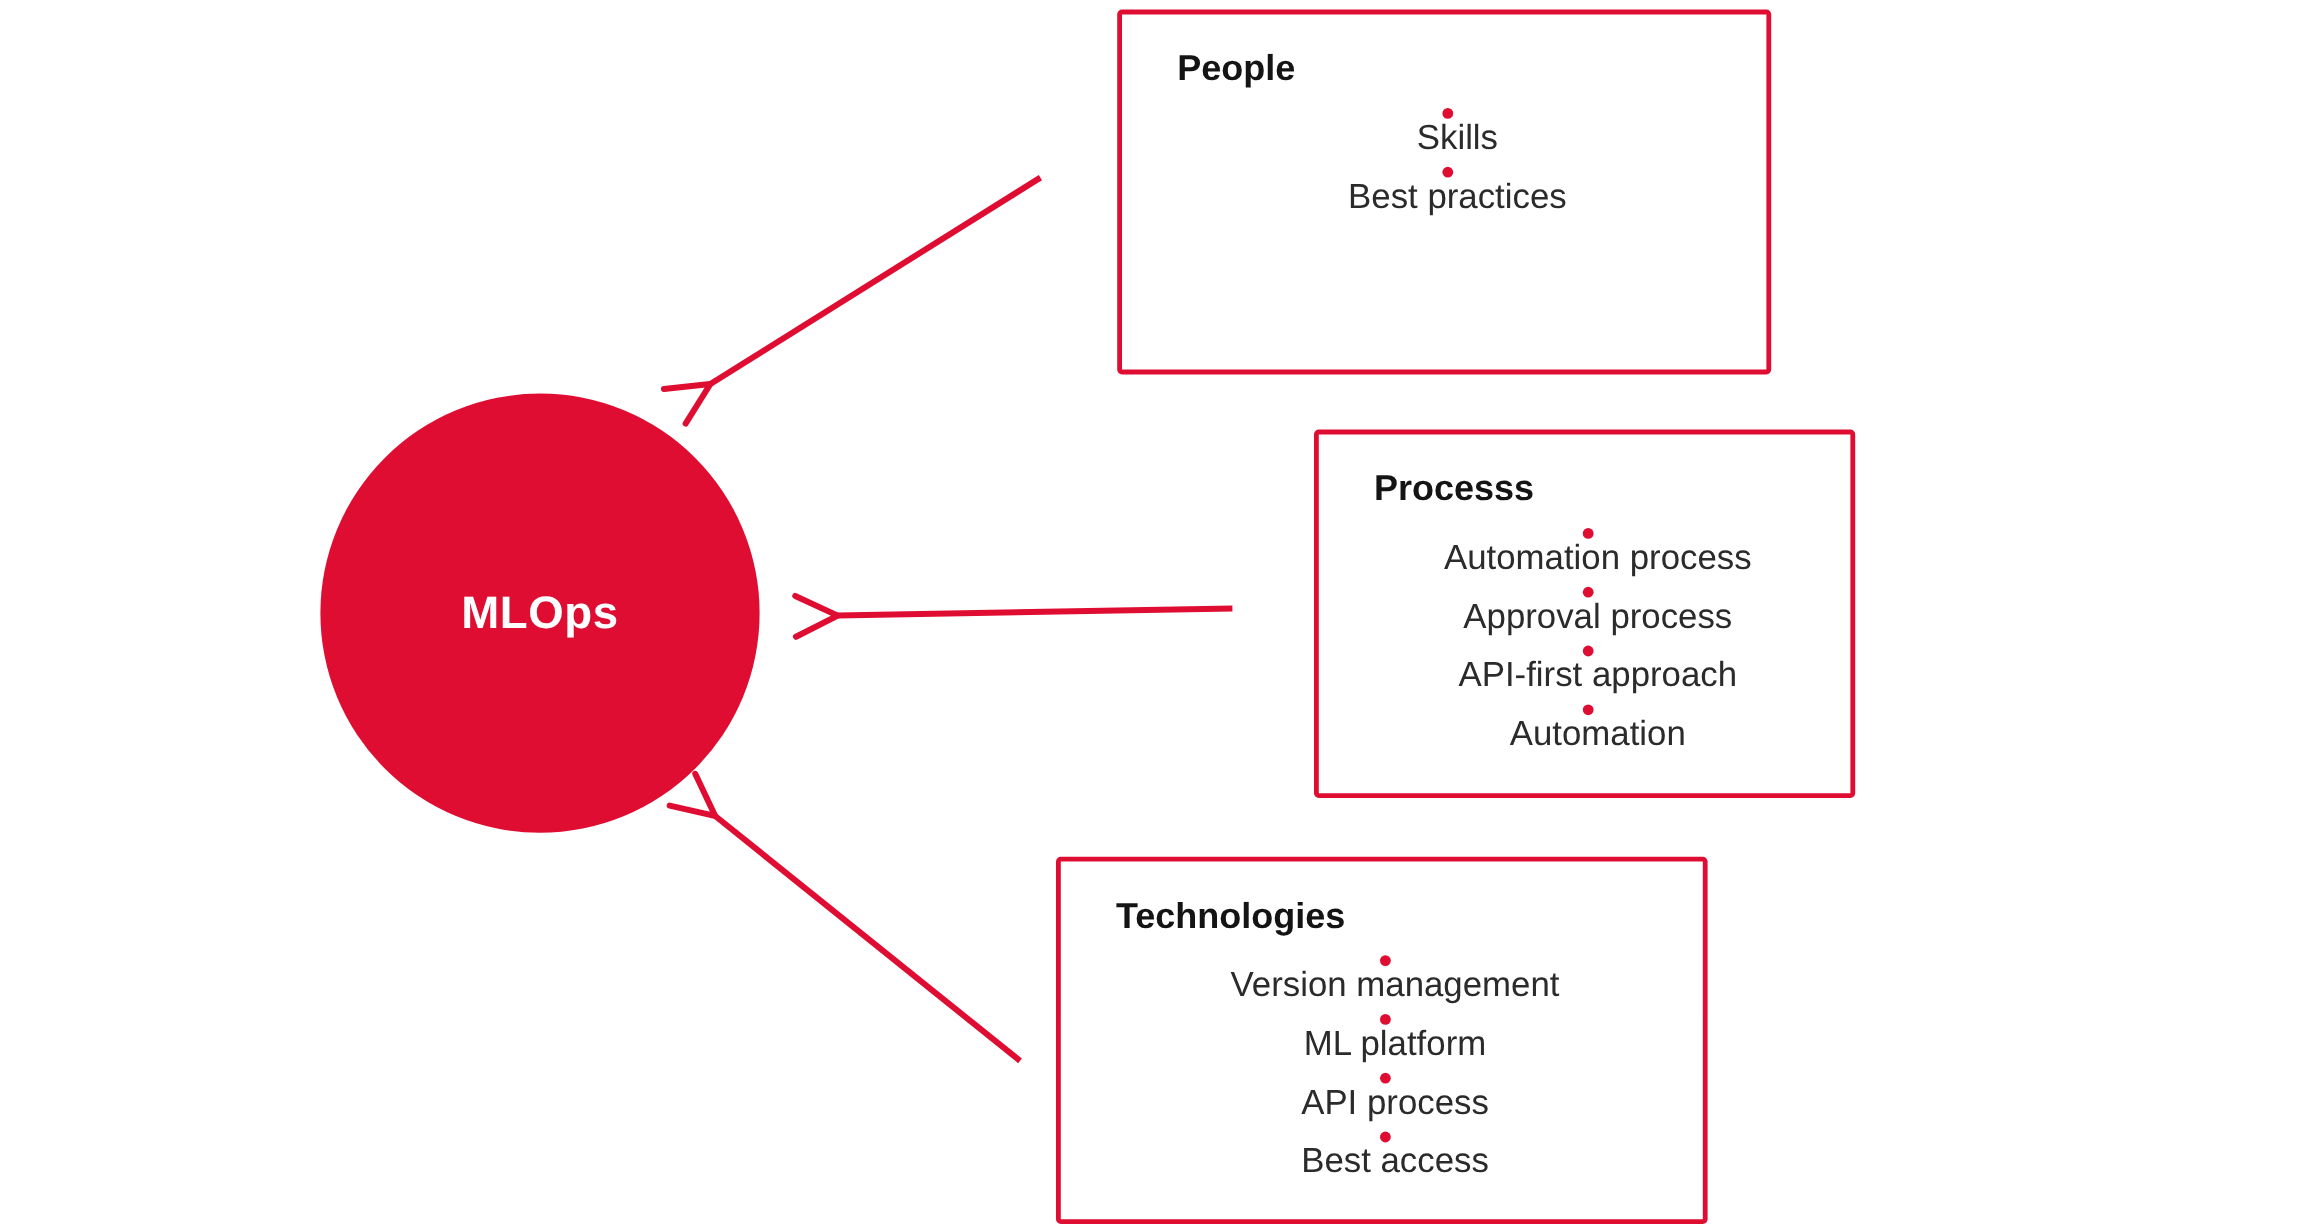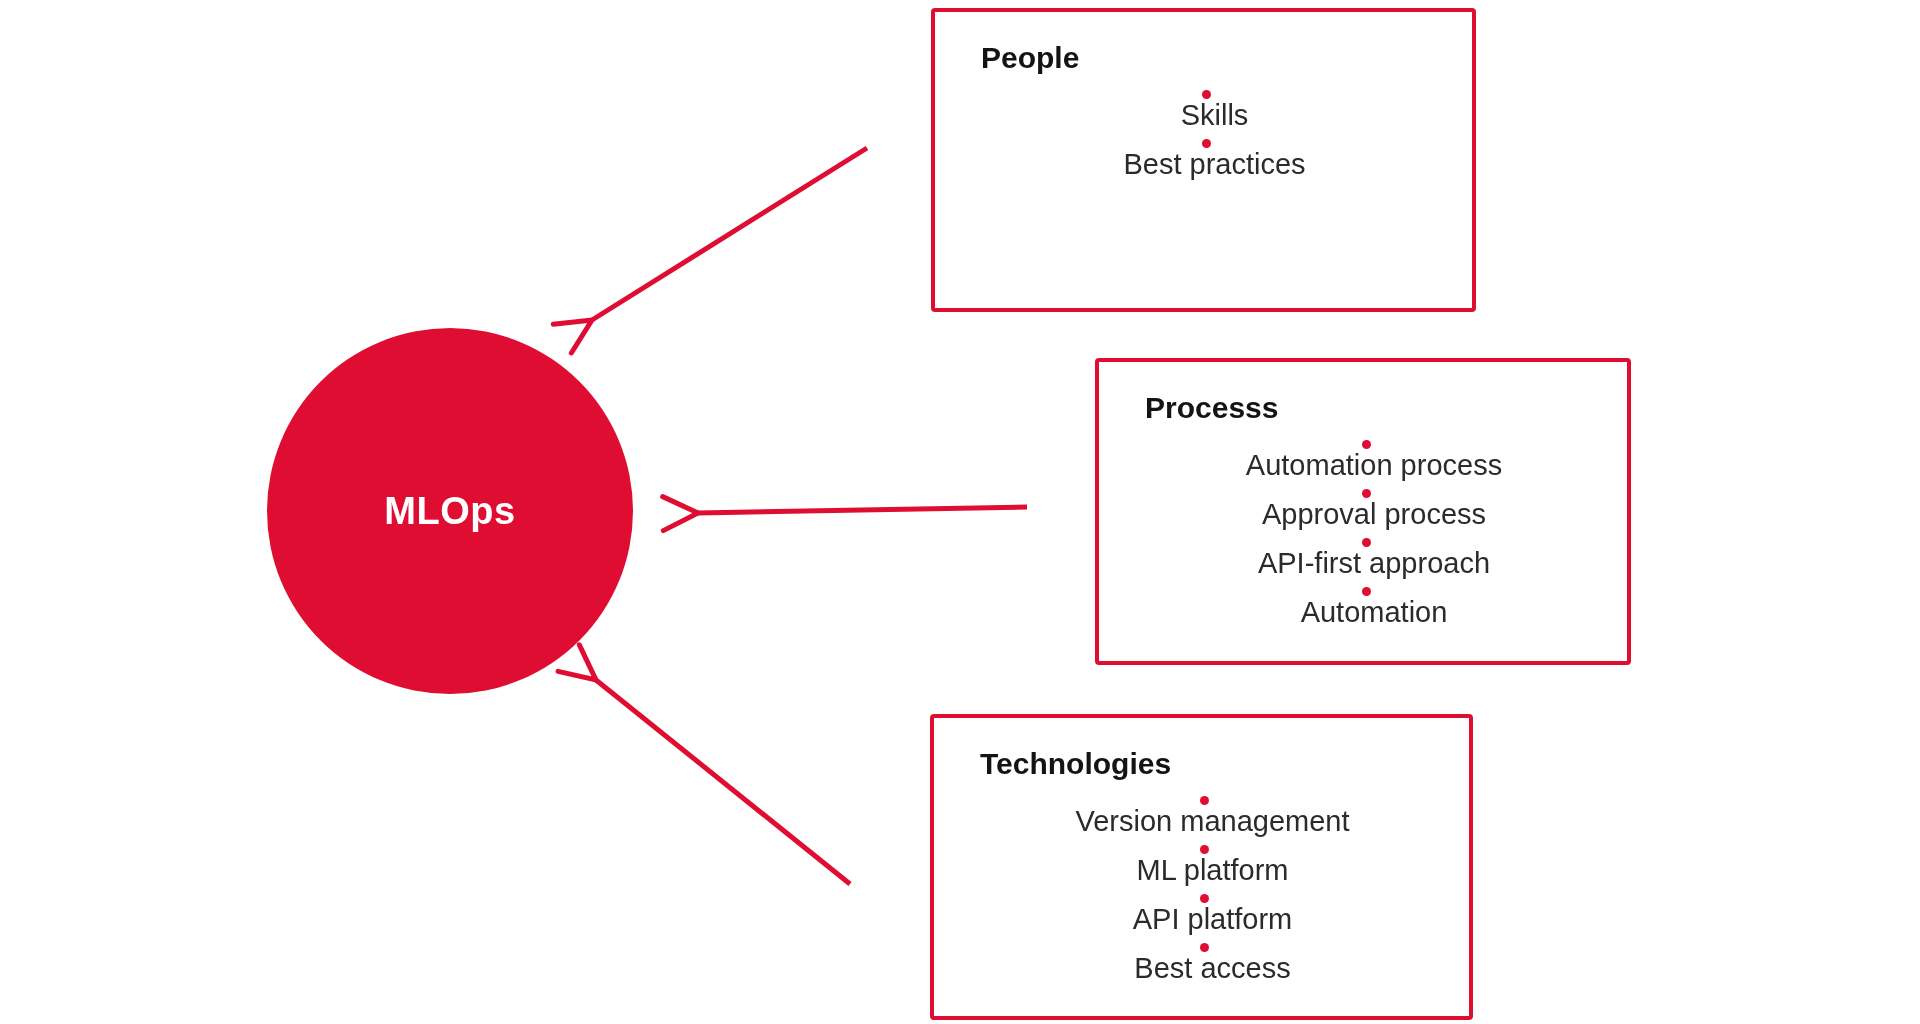--- a/index.html
+++ b/index.html
@@ -59,22 +59,22 @@
   }
 
   .box {
     position: absolute;
     border: 4px solid var(--accent);
     border-radius: 4px;
     background: var(--background);
     padding: 28px 24px 0 46px;
   }
   .box-people       { left: 931px;  top: 8px;   width: 545px; height: 304px; }
-  .box-process      { left: 1095px; top: 358px; width: 536px; height: 307px; }
-  .box-technologies { left: 930px;  top: 714px; width: 543px; height: 306px; }
+  .box-process      { left: 1095px; top: 358px; width: 451px; height: 307px; }
+  .box-technologies { left: 880px;  top: 714px; width: 543px; height: 306px; }
 
   .box-title {
     font-size: 30px;
     line-height: 36px;
     font-weight: 700;
     color: var(--title);
     margin-bottom: 14px;
   }
   .box-list {
     list-style: none;
@@ -159,21 +159,21 @@
       <li>
         <span class="dot"></span>
         <span class="item-text">Version management</span>
       </li>
       <li>
         <span class="dot"></span>
         <span class="item-text">ML platform</span>
       </li>
       <li>
         <span class="dot"></span>
-        <span class="item-text">API platform</span>
+        <span class="item-text">API process</span>
       </li>
       <li>
         <span class="dot"></span>
         <span class="item-text">Best access</span>
       </li>
     </ul>
   </section>
 
 </div>
 

